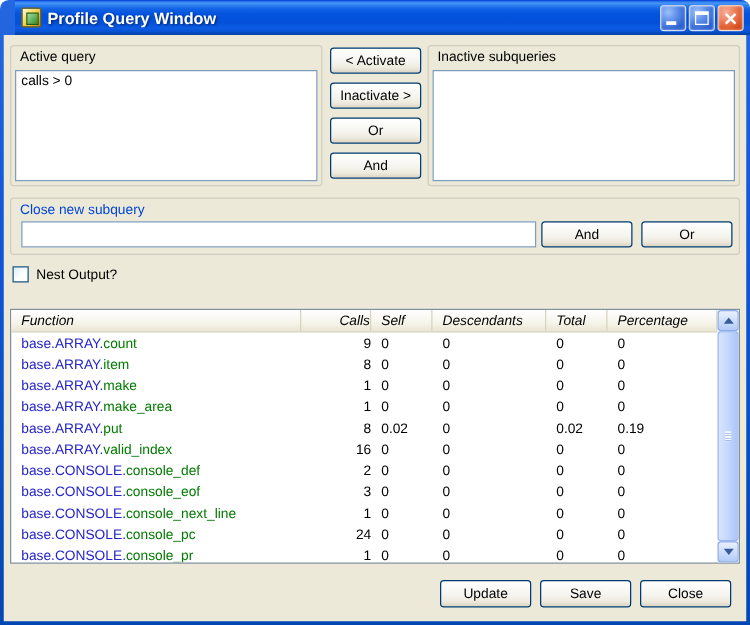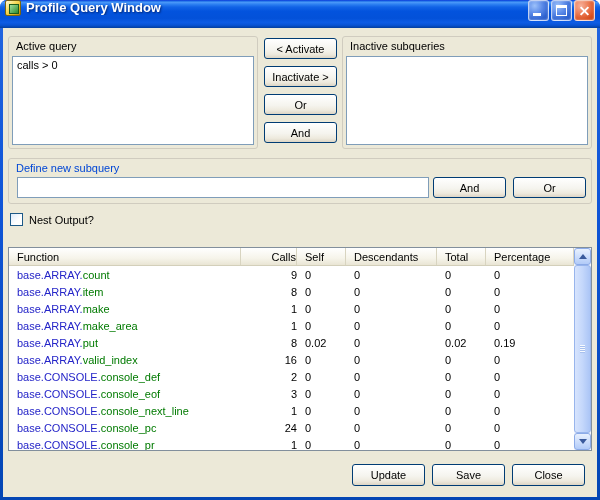--- a/index.html
+++ b/index.html
@@ -6,22 +6,22 @@
   body {
     width:600px; height:500px; position:relative; overflow:hidden;
     background:#ffffff;
     font-family:"Liberation Sans", sans-serif;
   }
   .window {
     position:absolute; inset:0; border-radius:7px 7px 0 0; overflow:hidden;
     background: linear-gradient(180deg,#2467e0 0%, #0f55d8 40%, #0446b4 100%);
   }
   .titlebar {
-    position:absolute; top:0; left:0; right:0; height:28px;
-    display:flex; align-items:flex-start; gap:5px; padding:0 5px 0 5px; box-sizing:border-box;
+    position:absolute; top:0; left:12px; right:0; height:28px;
+    display:flex; align-items:center; gap:5px; padding:0 5px 0 5px; box-sizing:border-box;
     background: linear-gradient(180deg,
       #0831d9 0%, #2373e8 4%, #4896f8 9%, #2e81f2 15%, #1263e6 25%,
       var(--titlebar-blue,#0353dd) 40%, #0351d9 65%, #0d5ce4 80%, #0853d4 90%, #033f9e 100%);
   }
   .app-icon {
     width:16px; height:16px; flex:0 0 auto; position:relative; border-radius:2px;
     background: linear-gradient(135deg,#fffbe0 0%, #f8e06a 35%, #e8b820 70%, #b88a10 100%);
     border:1px solid #7a6510; box-sizing:border-box;
   }
   .app-icon::after {
@@ -101,21 +101,21 @@
     position:absolute; left:5px; top:219px; width:584px; height:204px; box-sizing:border-box;
     background:#fff; border:1px solid #828f9c; overflow:hidden;
   }
   .thead {
     display:flex; height:18px; width:565px; box-sizing:border-box;
     background: linear-gradient(180deg,#ffffff 0%, #f6f4ea 60%, #e9e5d4 100%);
     border-bottom:1px solid #d3cfba;
   }
   .th {
     box-sizing:border-box; font-size:11px; color:#000; padding:3px 0 0 8px;
-    border-right:1px solid #d8d4c0; white-space:nowrap; overflow:hidden;
+    border-right:1px solid #d8d4c0; white-space:nowrap; overflow:hidden;font-style:italic;
   }
   .c0 { width:232px; flex:none; }
   .c1 { width:56px;  flex:none;text-align:right; }
   .c2 { width:49px;  flex:none; }
   .c3 { width:91px;  flex:none; }
   .c4 { width:49px;  flex:none; }
   .c5 { width:88px;  flex:none; }
   .tbody { position:absolute; left:0; top:18px; width:518px; bottom:0; overflow:hidden; }
   .trow { display:flex; height:17px; align-items:center; }
   .cell { box-sizing:border-box; padding-left:8px; font-size:11px; color:#000; white-space:nowrap; overflow:hidden; }
@@ -180,21 +180,21 @@
     <button class="btn b-inactivate">Inactivate &gt;</button>
     <button class="btn b-or">Or</button>
     <button class="btn b-and">And</button>
 
     <div class="groupbox gb-inactive">
       <div class="caption">Inactive subqueries</div>
       <div class="listbox"></div>
     </div>
 
     <div class="groupbox gb-define">
-      <div class="caption blue">Define new subquery</div>
+      <div class="caption blue">Close new subquery</div>
       <input type="text" class="subquery-input" value="" style="">
       <button class="btn b-sub-and">And</button>
       <button class="btn b-sub-or">Or</button>
     </div>
 
     <div class="nest-row">
       <span class="checkbox"></span>
       <span class="nest-label">Nest Output?</span>
     </div>
 

